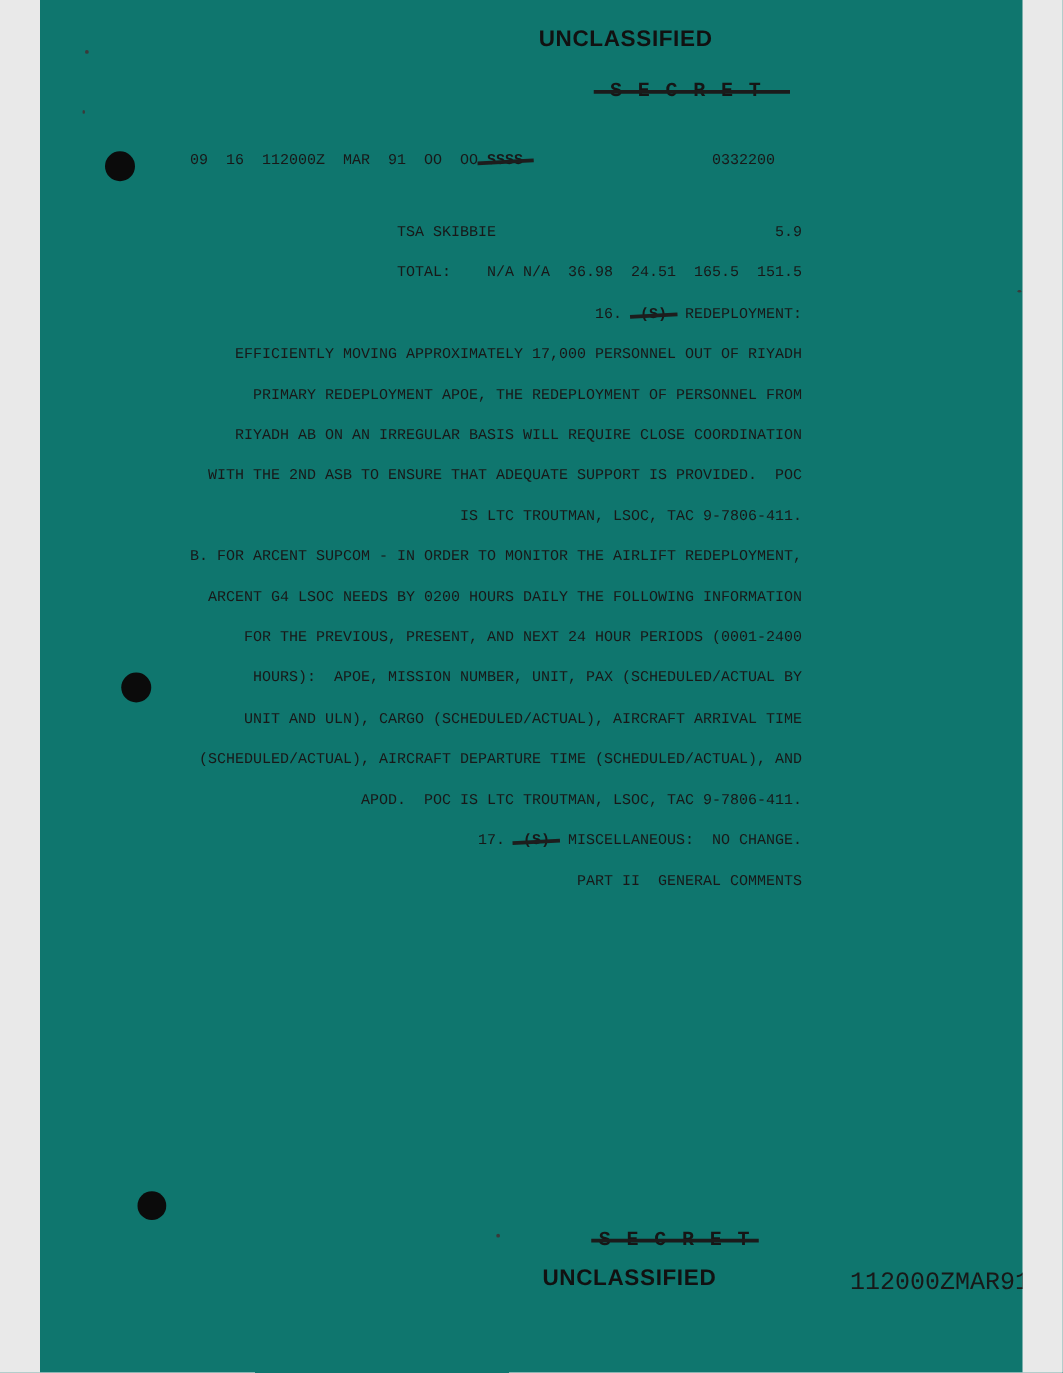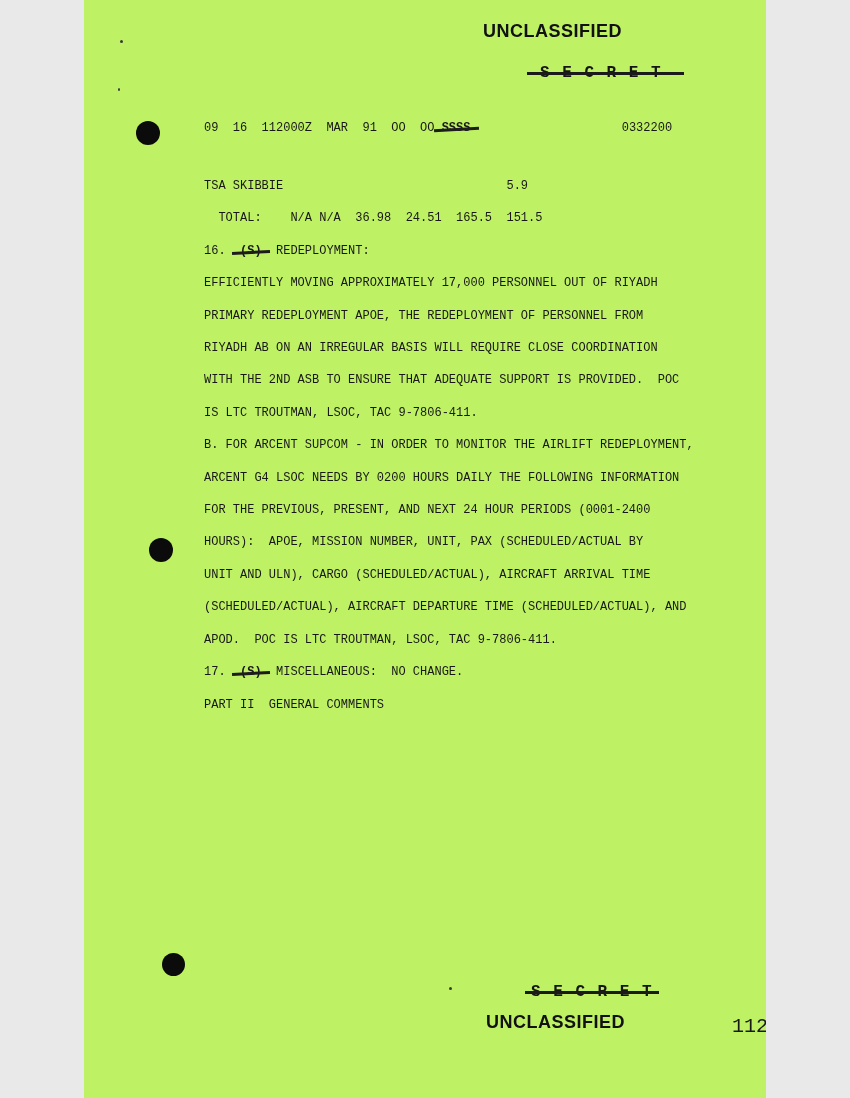--- a/index.html
+++ b/index.html
@@ -1,21 +1,21 @@
 <!DOCTYPE html>
 <html><head>
 <meta charset="utf-8">
 <style>
   * { margin:0; padding:0; box-sizing:border-box; }
   html,body { background:#e9e9e9; }
   .page {
     position:relative;
-    width:682px; height:1098px;
+    width:786px; height:1098px;
     margin:0 auto;
-    background:#bef264;
+    background:#0f766e;
     font-family:"Liberation Mono", "DejaVu Sans Mono", monospace;
     color:#181818;
     overflow:hidden;
   }
   .doc-line { white-space:pre; font-size:12px; line-height:32.4px; }
   .top-unclassified, .bottom-unclassified {
     position:absolute;
     font-family:"Liberation Sans", sans-serif;
     font-weight:bold; font-size:18px; letter-spacing:0.5px;
     color:#111;
@@ -30,21 +30,21 @@
   .stamp::after {
     content:""; position:absolute;
     left:-13px; right:-22px; top:47%; height:3px;
     background:#1b1b1b;
   }
   .top-stamp { left:456px; top:64px; }
   .bottom-stamp { left:447px; top:983px; }
   .bottom-stamp::after { left:-6px; right:-6px; }
   .footer-code { position:absolute; left:648px; top:983px; font-size:20px;margin-top:32px; }
   .header-line { position:absolute; left:120px; top:112px; }
-  .body-lines { position:absolute; left:120px; top:170px; }
+  .body-lines { position:absolute; left:120px; top:170px;text-align:right; }
   .strike { position:relative; font-weight:bold; }
   .strike::after {
     content:""; position:absolute;
     left:-8px; right:-8px; top:52%; height:2.5px;
     background:#1d1d1d; transform:rotate(-3deg);
   }
   .punch { position:absolute; border-radius:50%; background:#0b0b0b; }
   .punch-1 { left:52px; top:121px; width:24px; height:24px; }
   .punch-2 { left:65px; top:538px; width:24px; height:24px; }
   .punch-3 { left:78px; top:953px; width:23px; height:23px; }

